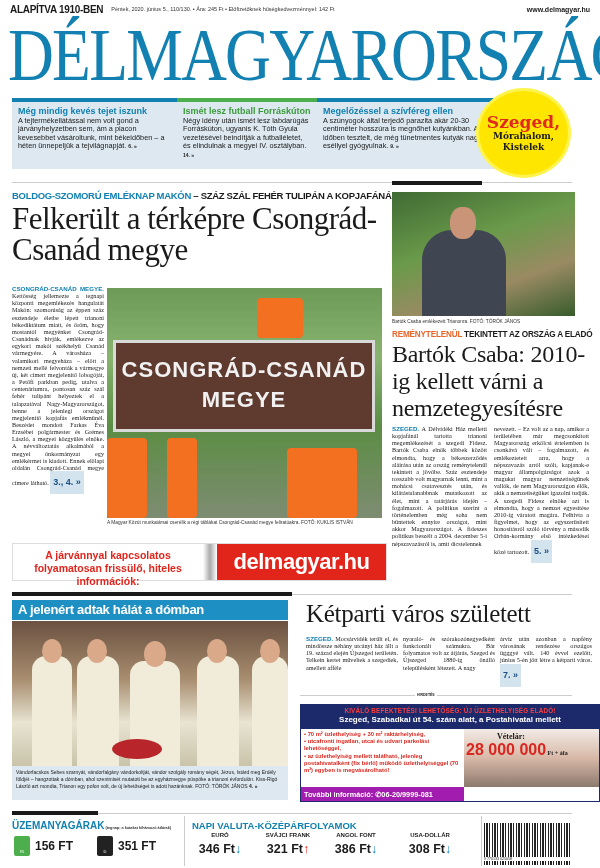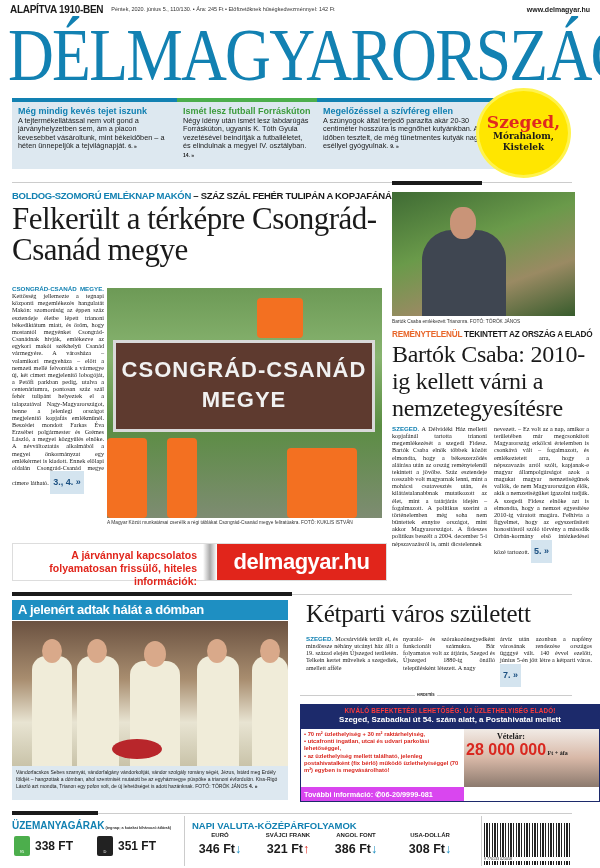--- a/index.html
+++ b/index.html
@@ -32,21 +32,21 @@
 #lead-title{left:12px;top:203px;width:375px;font-family:"Liberation Serif",serif;font-size:31px;line-height:31px;letter-spacing:-0.5px}
 #lead-body{left:12px;top:285px;width:92px;font-family:"Liberation Serif",serif;font-size:6.2px;line-height:7.15px;text-align:justify}
 .kick{color:#1281b2;font-weight:bold;font-family:"Liberation Sans",sans-serif}
 .pref{display:inline-block;background:#d4e4ef;color:#1a4f80;font-weight:bold;font-size:9px;padding:8px 3px;font-family:"Liberation Sans",sans-serif}
 #lead-photo{left:107px;top:288px;width:275px;height:230px;background:linear-gradient(180deg,#6d9a56 0%,#88b470 30%,#5b8d43 60%,#7e8c72 100%);overflow:hidden}
 #sign{position:absolute;left:6px;top:52px;width:262px;height:92px;background:#5e3a2f;border:3px solid #d9d9d9;color:#f1f1f1;text-align:center;font-size:22px;font-weight:bold;letter-spacing:1px;padding-top:12px;line-height:30px}
 .worker{position:absolute;background:#f37021;border-radius:4px}
 #lead-caption{left:107px;top:520px;width:285px;font-size:4.8px;color:#333;white-space:nowrap}
 
 #covid{left:12px;top:543px;width:375px;height:38px;display:flex;border:1px solid #ddd}
-#covid-text{width:190px;color:#e1251b;font-weight:bold;font-size:10.5px;line-height:13px;padding:5px 6px;text-align:right}
+#covid-text{width:190px;color:#e1251b;font-weight:bold;font-size:10.5px;line-height:13px;padding:5px 6px;text-align:center}
 #covid-chev{width:14px;background:linear-gradient(90deg,#fff,#aaa 50%,#fff)}
 #covid-url{flex:1;background:#e1251b;color:#fff;font-weight:bold;font-size:22px;display:flex;align-items:center;justify-content:center;letter-spacing:-0.5px}
 
 #r-photo{left:392px;top:192px;width:183px;height:124px;background:linear-gradient(160deg,#3f6b34,#6a9a4a 40%,#9a8a63 70%,#375c2c);overflow:hidden}
 #r-person{position:absolute;left:30px;top:38px;width:84px;height:86px;background:#3f4651;border-radius:30px 30px 0 0}
 #r-head{position:absolute;left:58px;top:15px;width:26px;height:32px;background:#c99478;border-radius:45%}
 #r-caption{left:392px;top:319px;font-size:4.8px;color:#333;white-space:nowrap}
 #r-kicker{left:392px;top:330px;font-size:8.2px;font-weight:bold;white-space:nowrap;letter-spacing:-0.2px}
 #r-kicker .k1{color:#e8662a}
 #r-title{left:392px;top:341px;width:205px;font-family:"Liberation Serif",serif;font-size:24px;line-height:27px;letter-spacing:-0.3px}
@@ -67,21 +67,21 @@
 #ad-label{left:415px;top:693px;font-size:3.5px;font-weight:bold;background:#fff;padding:0 2px}
 #prop{left:300px;top:704px;width:300px;height:98px;border:1px solid #1c2a6b;overflow:hidden}
 #prop-head{background:#1c2a6b;color:#fff;text-align:center;height:24px}
 #prop-h1{color:#ff3b3b;font-weight:bold;font-size:6.3px;padding-top:2px;letter-spacing:0.2px}
 #prop-h2{font-weight:bold;font-size:8px;line-height:11px}
 #prop-list{position:absolute;left:3px;top:26px;width:160px;color:#d9271f;font-weight:bold;font-size:5.8px;line-height:7.2px;list-style:none}
 #prop-photo{position:absolute;left:163px;top:24px;right:0;bottom:14px;background:linear-gradient(180deg,#f1ebe6,#d8b8a7 50%,#8c7a6e)}
 #prop-price-l{position:absolute;left:196px;top:27px;font-family:Liberation Serif, serif;font-weight:bold;font-size:8px}
 #prop-price{position:absolute;left:165px;top:36px;color:#d9271f;font-weight:bold;font-size:16px;white-space:nowrap}
 #prop-price span{color:#1a1a1a;font-size:6px;font-family:"Liberation Serif",serif}
-#prop-foot{position:absolute;left:0;bottom:0;width:163px;height:14px;background:#d946ef;color:#fff;font-weight:bold;font-size:7.3px;padding:3px 3px}
+#prop-foot{position:absolute;left:0;bottom:0;width:163px;height:14px;background:#a21caf;color:#fff;font-weight:bold;font-size:7.3px;padding:3px 3px}
 
 #fuel-title{left:12px;top:820px;font-size:10px;font-weight:bold;color:#1281b2;white-space:nowrap}
 #fuel-title span{font-size:3.8px;color:#333;font-weight:bold}
 .fuel{top:836px;display:flex;align-items:center;gap:5px}
 .pump{width:16px;height:20px;border-radius:2px;display:flex;align-items:flex-end;justify-content:center;font-size:4px;color:#fff;padding-bottom:2px}
 .fprice{font-size:12px;font-weight:bold}
 #fuel1{left:14px}#fuel2{left:97px}
 #fx-title{left:192px;top:820px;font-size:9.5px;font-weight:bold;color:#1281b2;white-space:nowrap}
 .fx{top:832px;width:68px;text-align:center}
 .fx .lbl{font-size:6px;font-weight:bold;margin-bottom:4px}
@@ -228,21 +228,21 @@
 <div class="abs vsep" style="left:184px;top:816px;height:50px"></div>
 <div class="abs vsep" style="left:481px;top:816px;height:50px"></div>
 
 <div id="fuel-title" class="abs">
   <b>ÜZEMANYAGÁRAK</b><span> (tegnap; a kutakat kihámozó átlárak)</span>
 </div>
 <div id="fuel1" class="abs fuel">
   <div class="pump" style="background:#4cae4c">
       <span>95</span>
     </div>
-  <span class="fprice">338 FT</span>
+  <span class="fprice">156 FT</span>
 </div>
 <div id="fuel2" class="abs fuel">
   <div class="pump" style="background:#222">
       <span>D</span>
     </div>
   <span class="fprice">351 FT</span>
 </div>
 
 <div id="fx-title" class="abs">NAPI VALUTA-KÖZÉPÁRFOLYAMOK</div>
 <div id="fx1" class="abs fx">

